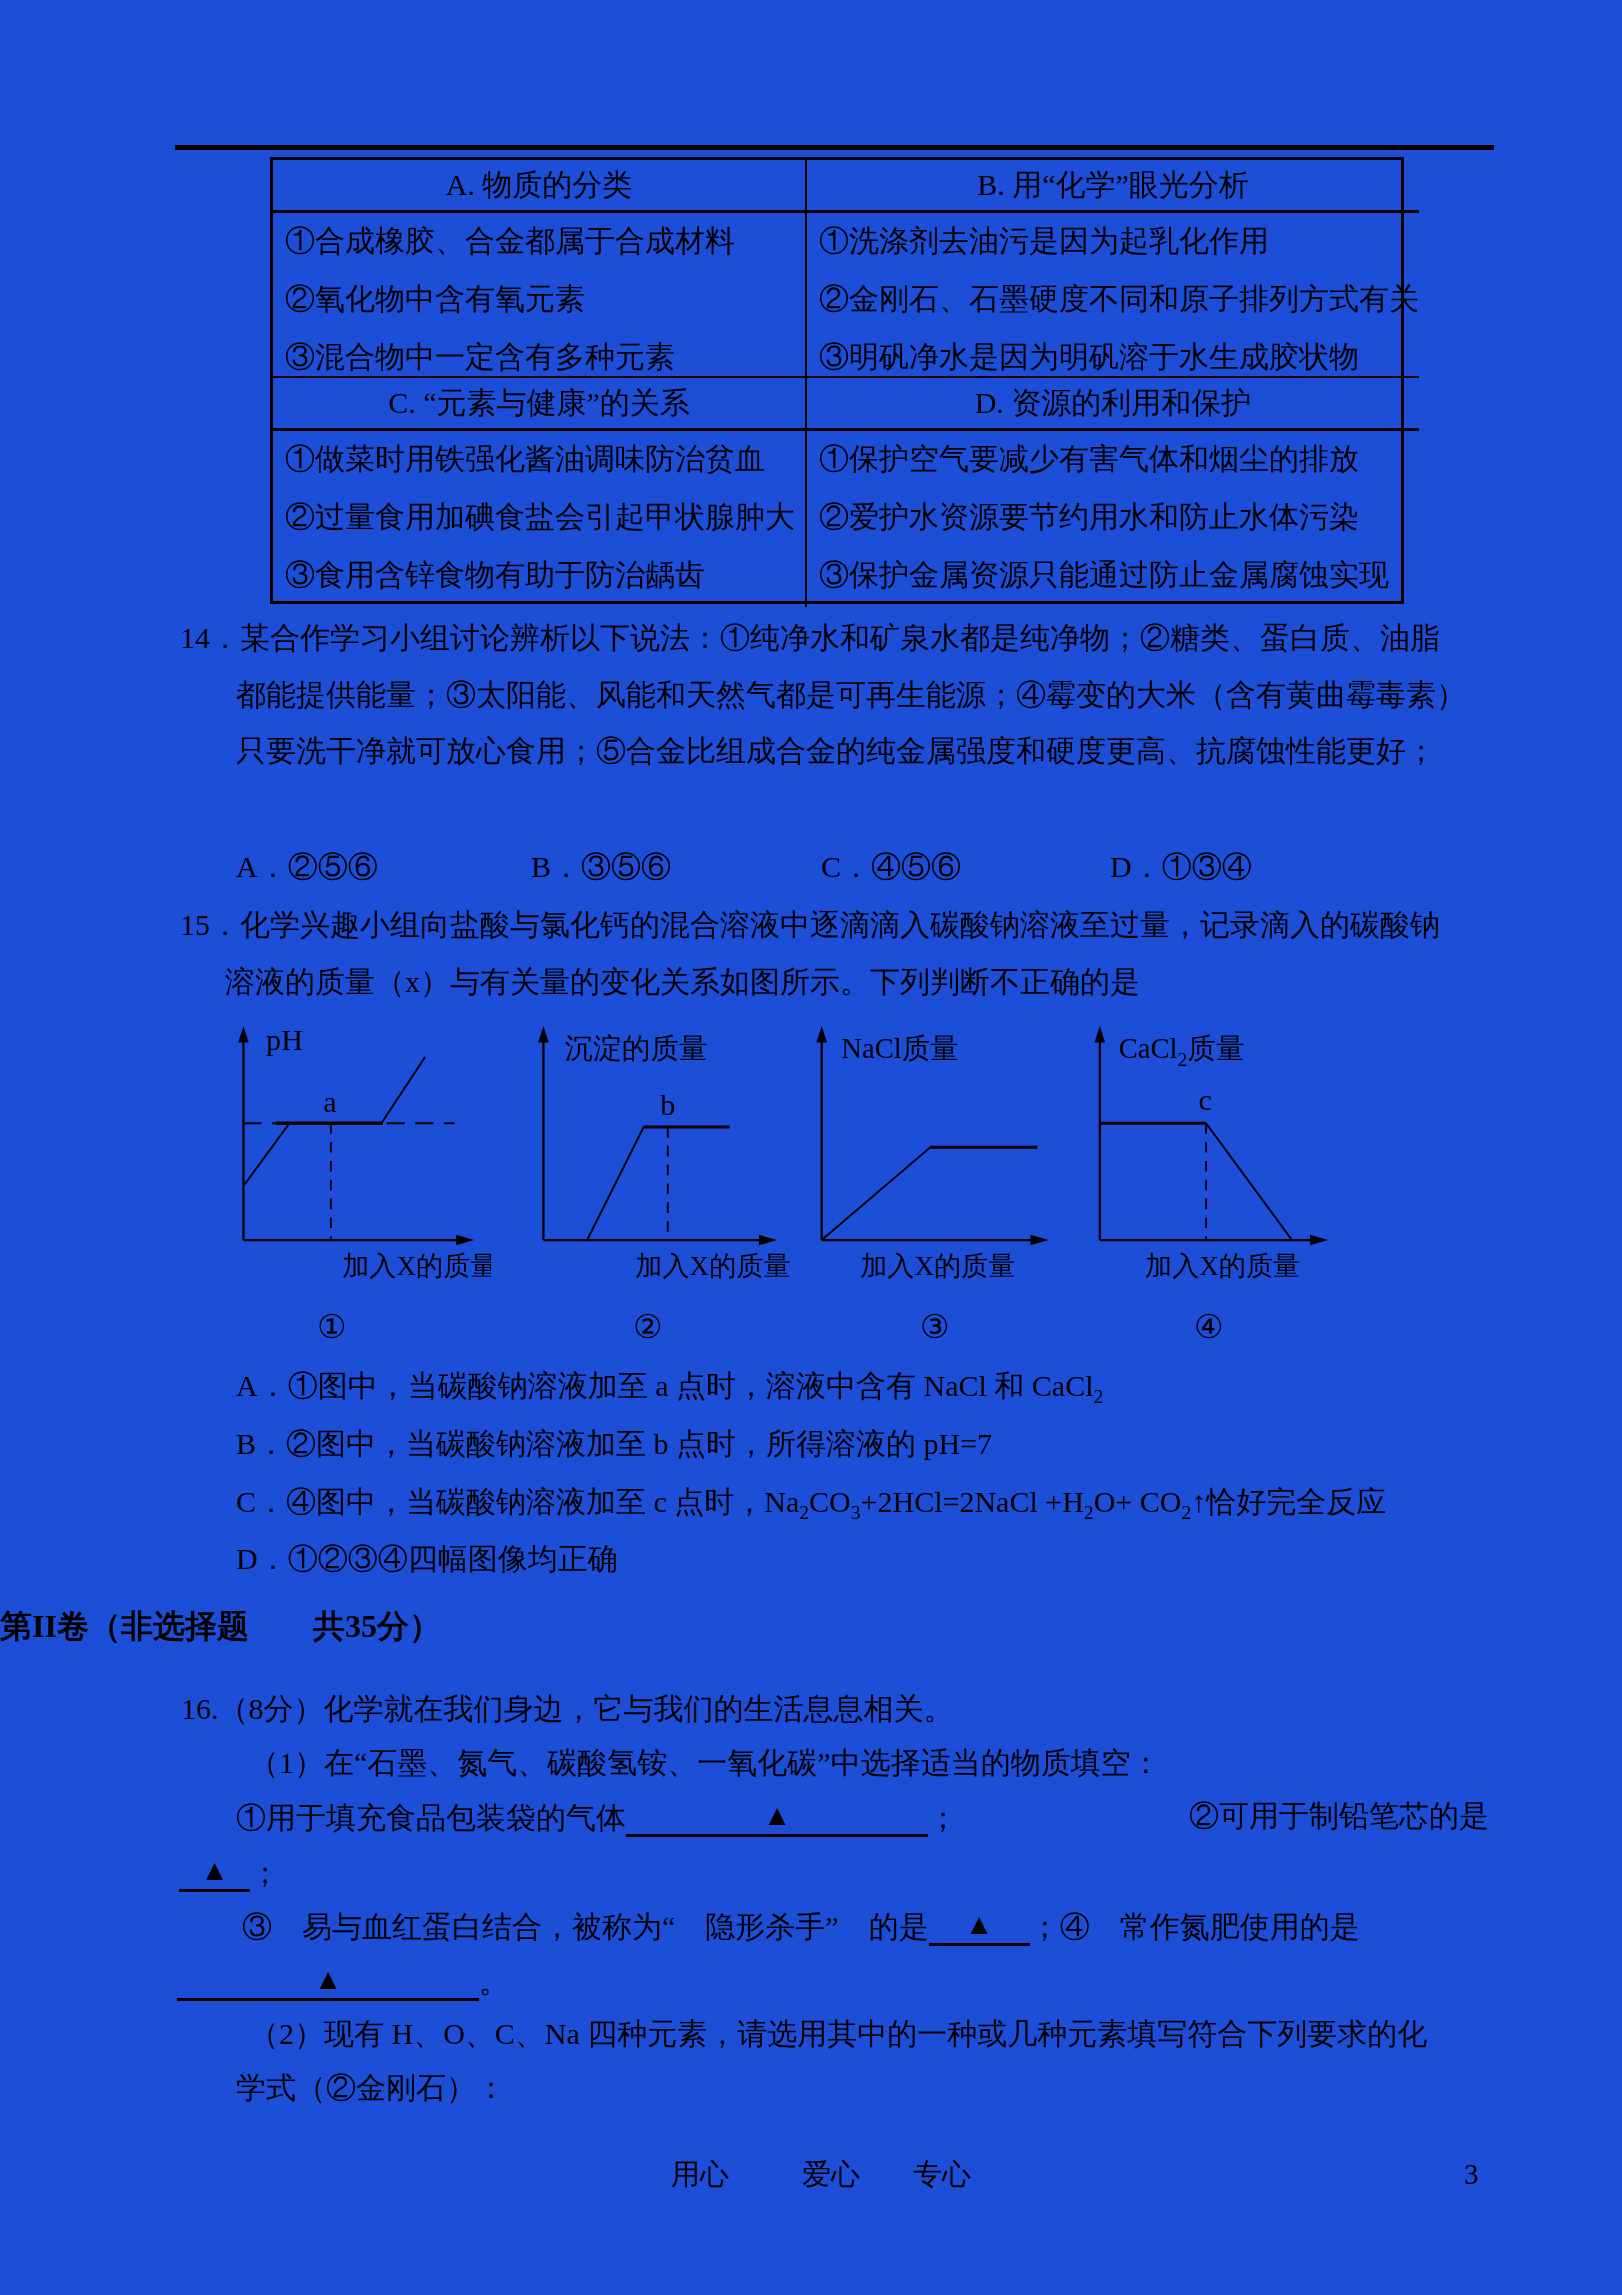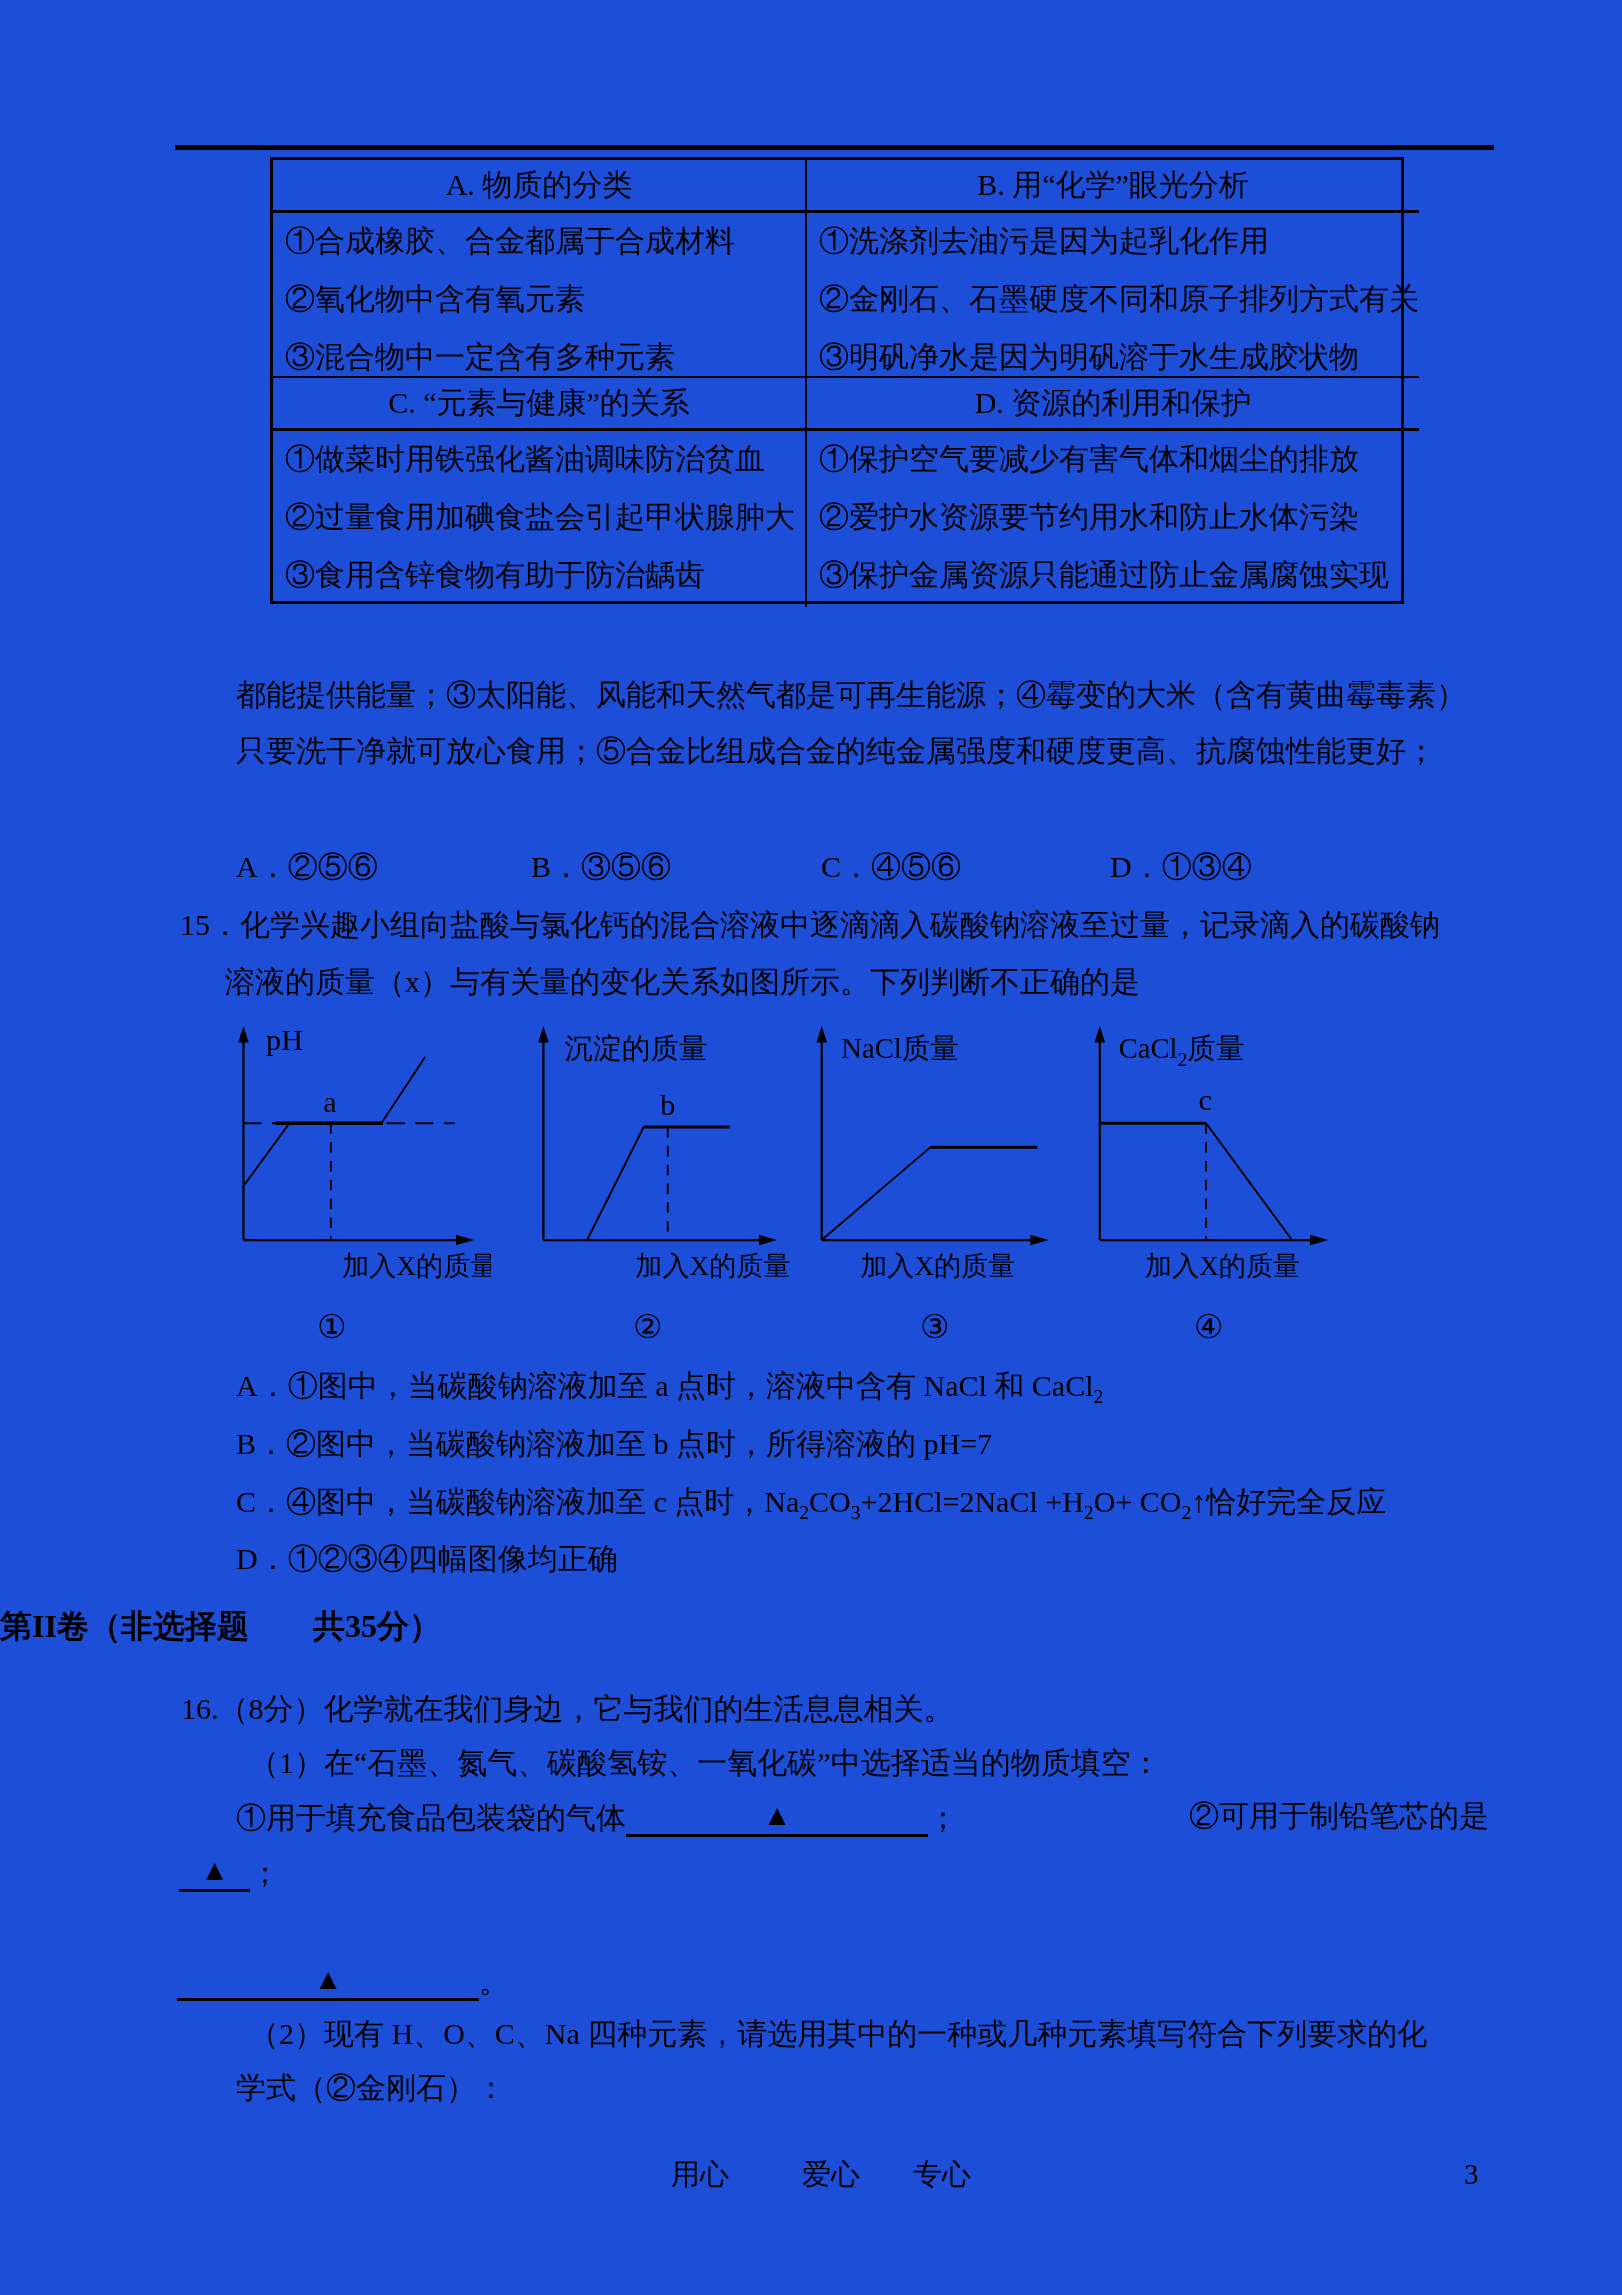--- a/index.html
+++ b/index.html
@@ -93,20 +93,21 @@
       <div>②过量食用加碘食盐会引起甲状腺肿大</div>
       <div>③食用含锌食物有助于防治龋齿</div>
     </div>
     <div class="pt-cell pt-items last-col last-row">
       <div>①保护空气要减少有害气体和烟尘的排放</div>
       <div>②爱护水资源要节约用水和防止水体污染</div>
       <div>③保护金属资源只能通过防止金属腐蚀实现</div>
     </div>
   </div>
 
+  <div class="line" style="left:180px;top:618px">14．某合作学习小组讨论辨析以下说法：①纯净水和矿泉水都是纯净物；②糖类、蛋白质、油脂</div>
   <div class="line" style="left:236px;top:675px">都能提供能量；③太阳能、风能和天然气都是可再生能源；④霉变的大米（含有黄曲霉毒素）</div>
   <div class="line" style="left:236px;top:731px">只要洗干净就可放心食用；⑤合金比组成合金的纯金属强度和硬度更高、抗腐蚀性能更好；</div>
   <span class="opt-span" style="left:236px;top:847px">A．②⑤⑥</span>
   <span class="opt-span" style="left:531px;top:847px">B．③⑤⑥</span>
   <span class="opt-span" style="left:821px;top:847px">C．④⑤⑥</span>
   <span class="opt-span" style="left:1110px;top:847px">D．①③④</span>
 
   <div class="line" style="left:180px;top:905px">15．化学兴趣小组向盐酸与氯化钙的混合溶液中逐滴滴入碳酸钠溶液至过量，记录滴入的碳酸钠</div>
   <div class="line" style="left:225px;top:962px">溶液的质量（x）与有关量的变化关系如图所示。下列判断不正确的是</div>
 
@@ -189,20 +190,23 @@
 
   <div class="line" style="left:236px;top:1796px">
     <span>①用于填充食品包装袋的气体</span><span class="blank" style="width:302px">▲</span><span>；</span>
   </div>
   <div class="line" style="left:1189px;top:1796px">②可用于制铅笔芯的是</div>
 
   <div class="line" style="left:179px;top:1851px">
     <span class="blank" style="width:71px">▲</span><span>；</span>
   </div>
 
+  <div class="line" style="left:242px;top:1905px">
+    <span>③　易与血红蛋白结合，被称为“　隐形杀手”　的是</span><span class="blank" style="width:101px">▲</span><span>；④　常作氮肥使用的是</span>
+  </div>
 
   <div class="line" style="left:177px;top:1960px">
     <span class="blank" style="width:302px">▲</span><span>。</span>
   </div>
 
   <div class="line" style="left:249px;top:2014px">（2）现有 H、O、C、Na 四种元素，请选用其中的一种或几种元素填写符合下列要求的化</div>
   <div class="line" style="left:236px;top:2068px">学式（②金刚石）：</div>
 
   <span class="footer-word" style="left:671px;top:2156px">用心</span>
   <span class="footer-word" style="left:802px;top:2156px">爱心</span>

